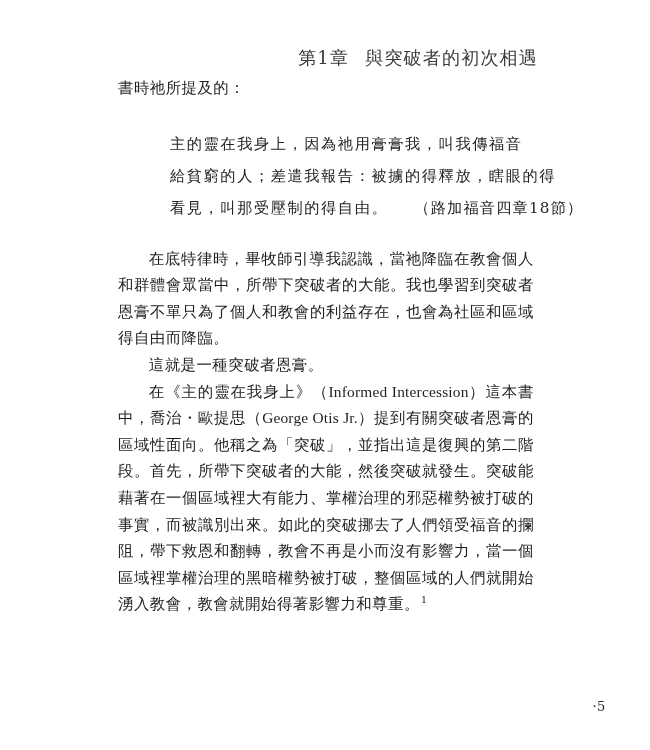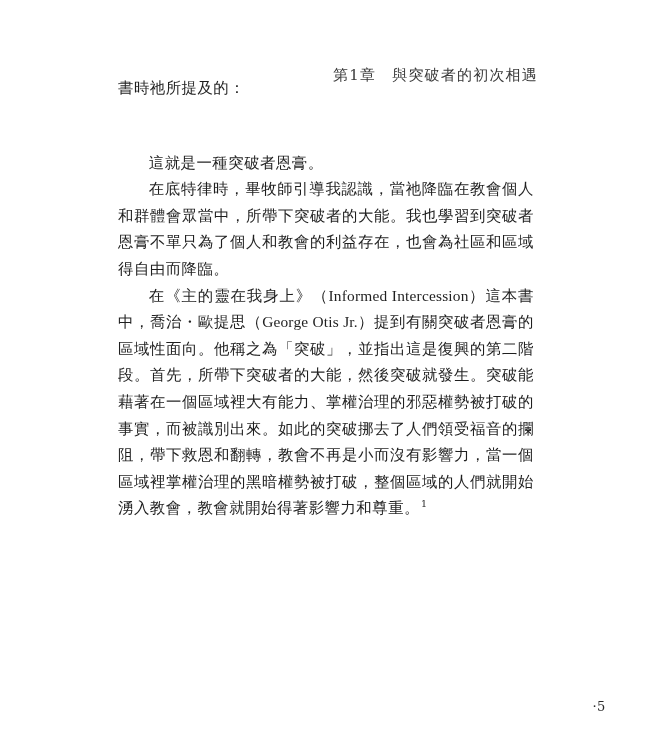--- a/index.html
+++ b/index.html
@@ -23,25 +23,24 @@
     box-sizing: border-box;
   }
 
   
   .running-head {
     position: absolute;
     top: 46px;
     left: 0;
     right: 112px;
     text-align: right;
-    font-size: 15px;
+    font-size: 18px;
     letter-spacing: 1.2px;
     color: #3a3a3a;
     font-family: "DejaVu Serif", "Liberation Serif", serif;
-    margin-top: 20px;
   }
   .running-head .chap-num {
     margin-right: 16px;
   }
 
   
   .body-col {
     position: absolute;
     top: 75px;
     left: 118px;
@@ -117,26 +116,31 @@
   <div class="running-head">
     <span class="chap-num">第1章</span><span>與突破者的初次相遇</span>
   </div>
 
   <div class="body-col">
 
     <p class="para">書時祂所提及的：</p>
 
     <div class="spacer-lg"></div>
 
+    <blockquote class="quote-block">
+      <p class="qline">主的靈在我身上，因為祂用膏膏我，叫我傳福音</p>
+      <p class="qline">給貧窮的人；差遣我報告：被擄的得釋放，瞎眼的得</p>
+      <p class="qline"><span>看見，叫那受壓制的得自由。</span><span style="display:inline-block;width:26px"></span><span class="quote-ref">（路加福音四章18節）</span></p>
+    </blockquote>
 
     <div class="spacer-md"></div>
 
+    <p class="para indent">在底特律時，畢牧師引導我認識，當祂降臨在教會個人和群體會眾當中，所帶下突破者的大能。我也學習到突破者恩膏不單只為了個人和教會的利益存在，也會為社區和區域得自由而降臨。</p>
+
     <p class="para indent">這就是一種突破者恩膏。</p>
-
-    <p class="para indent">在底特律時，畢牧師引導我認識，當祂降臨在教會個人和群體會眾當中，所帶下突破者的大能。我也學習到突破者恩膏不單只為了個人和教會的利益存在，也會為社區和區域得自由而降臨。</p>
 
     <p class="para indent"><span>在《主的靈在我身上》（</span><span class="latin">Informed Intercession</span><span>）這本書中，喬治・歐提思（</span><span class="latin">George Otis Jr.</span><span>）提到有關突破者恩膏的區域性面向。他稱之為「突破」，並指出這是復興的第二階段。首先，所帶下突破者的大能，然後突破就發生。突破能藉著在一個區域裡大有能力、掌權治理的邪惡權勢被打破的事實，而被識別出來。如此的突破挪去了人們領受福音的攔阻，帶下救恩和翻轉，教會不再是小而沒有影響力，當一個區域裡掌權治理的黑暗權勢被打破，整個區域的人們就開始湧入教會，教會就開始得著影響力和尊重。</span><sup class="fn">1</sup></p>
 
   </div>
 
   <div class="folio">·5</div>
 
 </div>
 
 </body></html>

